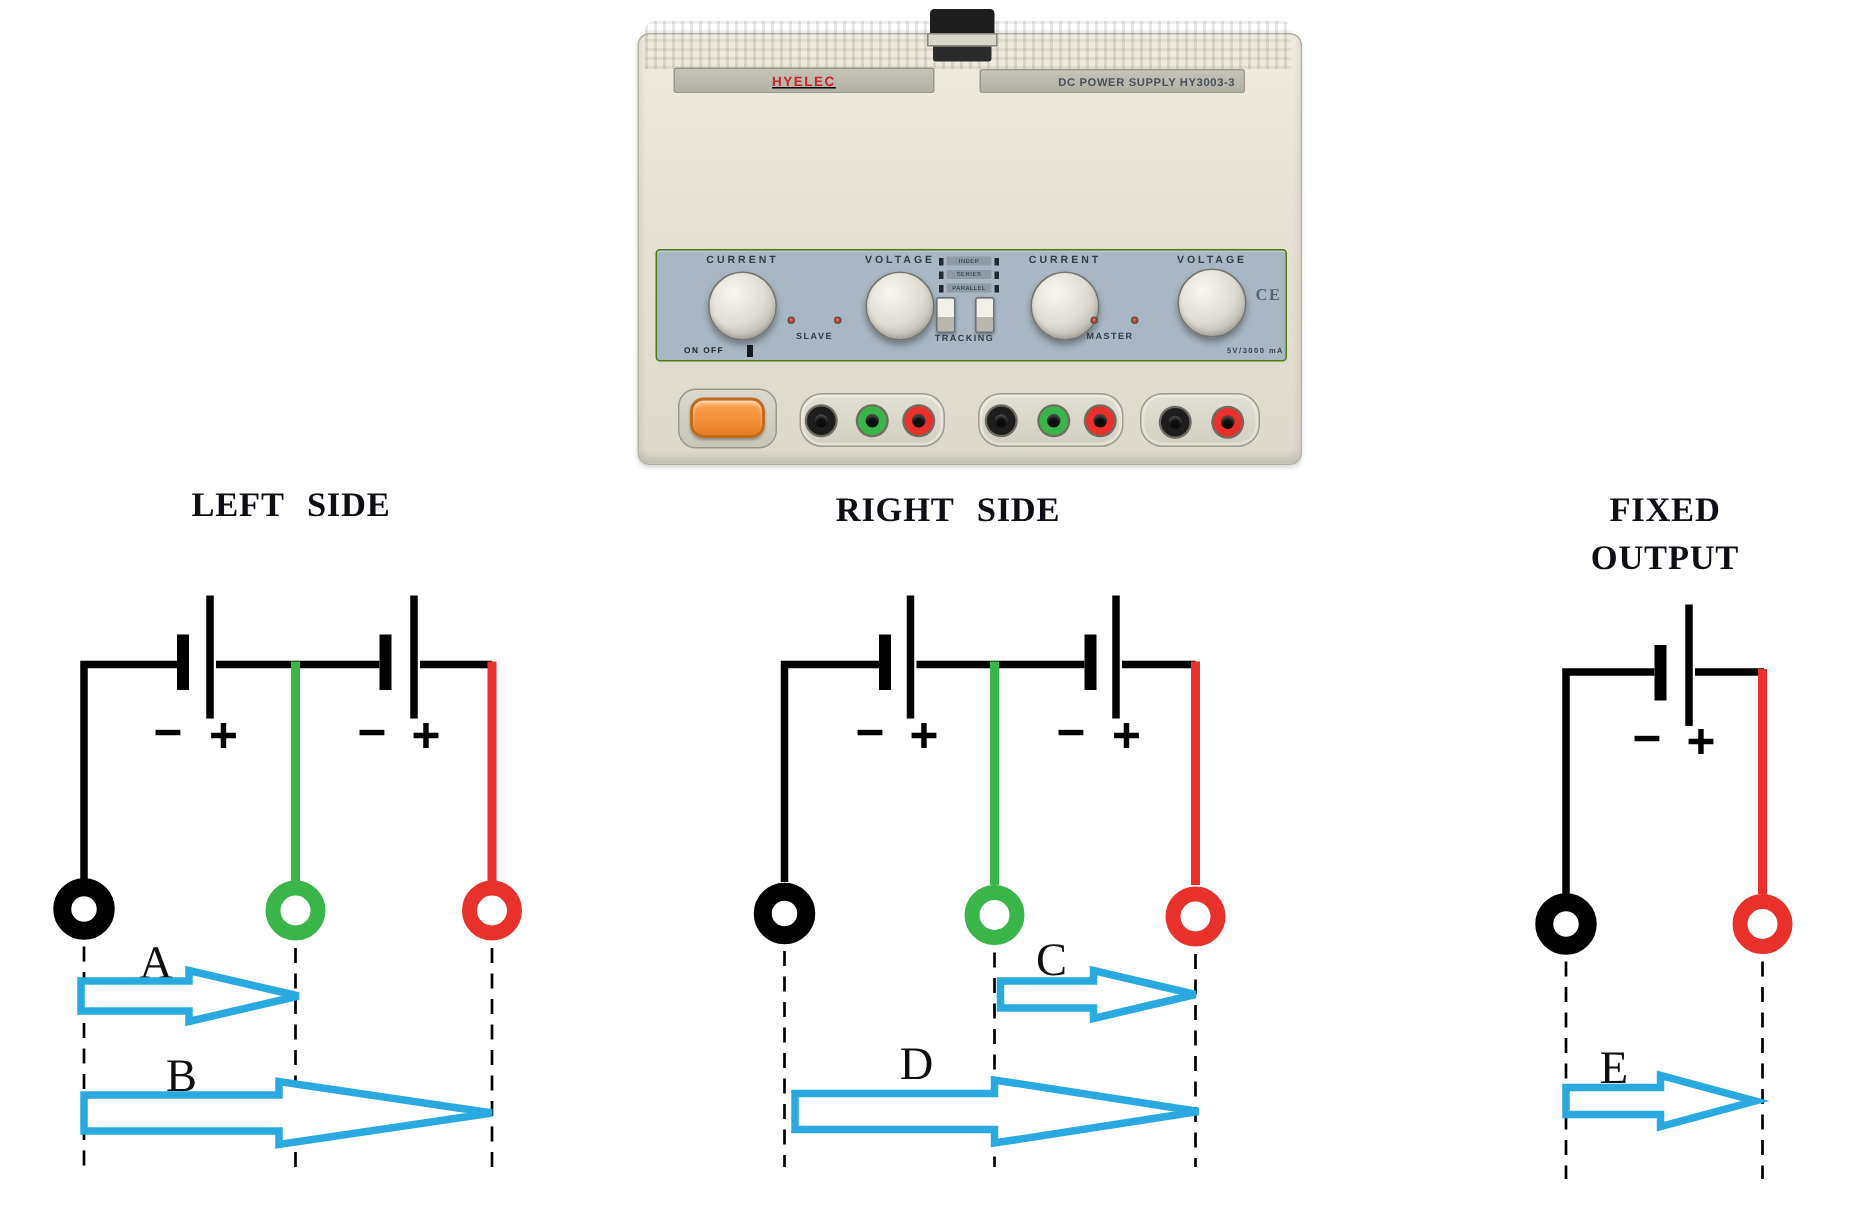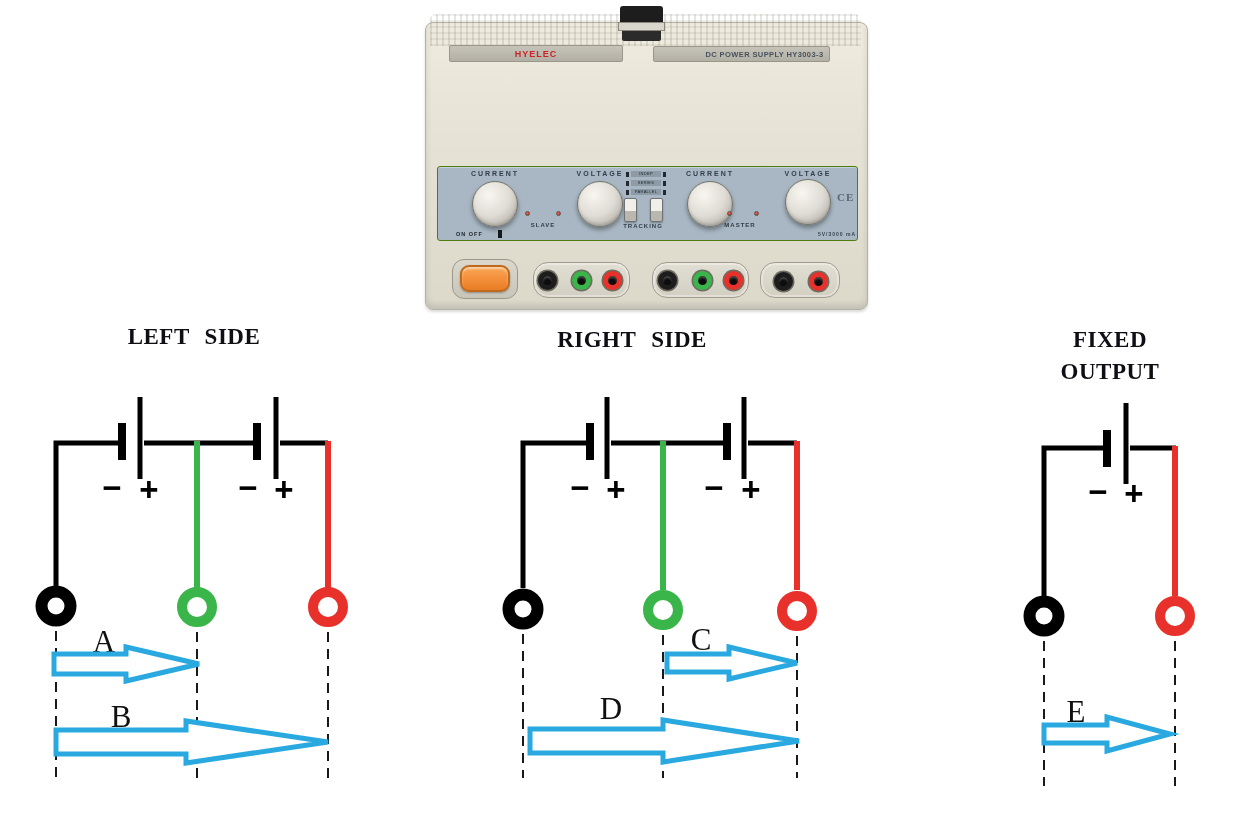--- a/index.html
+++ b/index.html
@@ -12,21 +12,21 @@
   .case{left:0;top:12px;width:443px;height:288px;background:linear-gradient(180deg,#efecdf 0%,#e6e3d6 40%,#dcd9cb 100%);
         border:1px solid #b5b1a3;border-radius:8px;box-shadow:inset 0 -4px 6px rgba(0,0,0,.12), 0 2px 3px rgba(0,0,0,.15);}
   .vents{left:5px;top:4px;width:431px;height:32px;border-radius:6px 6px 0 0;
          background:repeating-linear-gradient(90deg,rgba(120,115,100,.18) 0 2px,transparent 2px 6px),
                     repeating-linear-gradient(0deg,rgba(120,115,100,.12) 0 2px,transparent 2px 6px);}
   .handle-top{left:195px;top:-4px;width:43px;height:16px;background:#1d1d1d;border-radius:3px 3px 0 0;}
   .handle-mid{left:193px;top:12px;width:47px;height:9px;background:#d9d6cb;border:1px solid #8a877c;}
   .handle-bot{left:197px;top:21px;width:39px;height:10px;background:#2b2b2b;border-radius:0 0 2px 2px;}
   .strip{background:linear-gradient(180deg,#c6c3b8,#b2afa4);border:1px solid #9a968a;border-radius:2px;
          display:flex;align-items:center;justify-content:center;}
-  .strip.brand{left:24px;top:35px;width:174px;height:17px;}
+  .strip.brand{left:24px;top:35px;width:174px;height:17px;text-decoration:underline;}
   .strip.model{left:228px;top:36px;width:177px;height:16px;padding-left:46px;}
   .brand-text{position:static;font-size:9px;font-weight:bold;letter-spacing:1px;color:var(--brand-red);}
   .model-text{position:static;font-size:7.5px;font-weight:bold;letter-spacing:.4px;color:#47525e;}
   .bezel{left:17px;top:66px;width:411px;height:88px;background:linear-gradient(180deg,#dedbd1,#ccc9bd);
          border:1px solid #a7a396;border-radius:4px;box-shadow:inset 0 1px 0 #f4f2ea;}
   .screen{left:12px;top:8px;width:387px;height:70px;background:#0b0b0d;border-radius:2px;
           box-shadow:inset 0 3px 6px #000;}
   .digits{top:0;height:70px;line-height:70px;font-family:"DejaVu Sans Mono",monospace;font-weight:bold;
           font-size:40px;letter-spacing:6px;color:var(--display-digits);
           text-shadow:0 0 7px rgba(255,70,35,.85),0 0 2px rgba(255,120,60,.9);}

